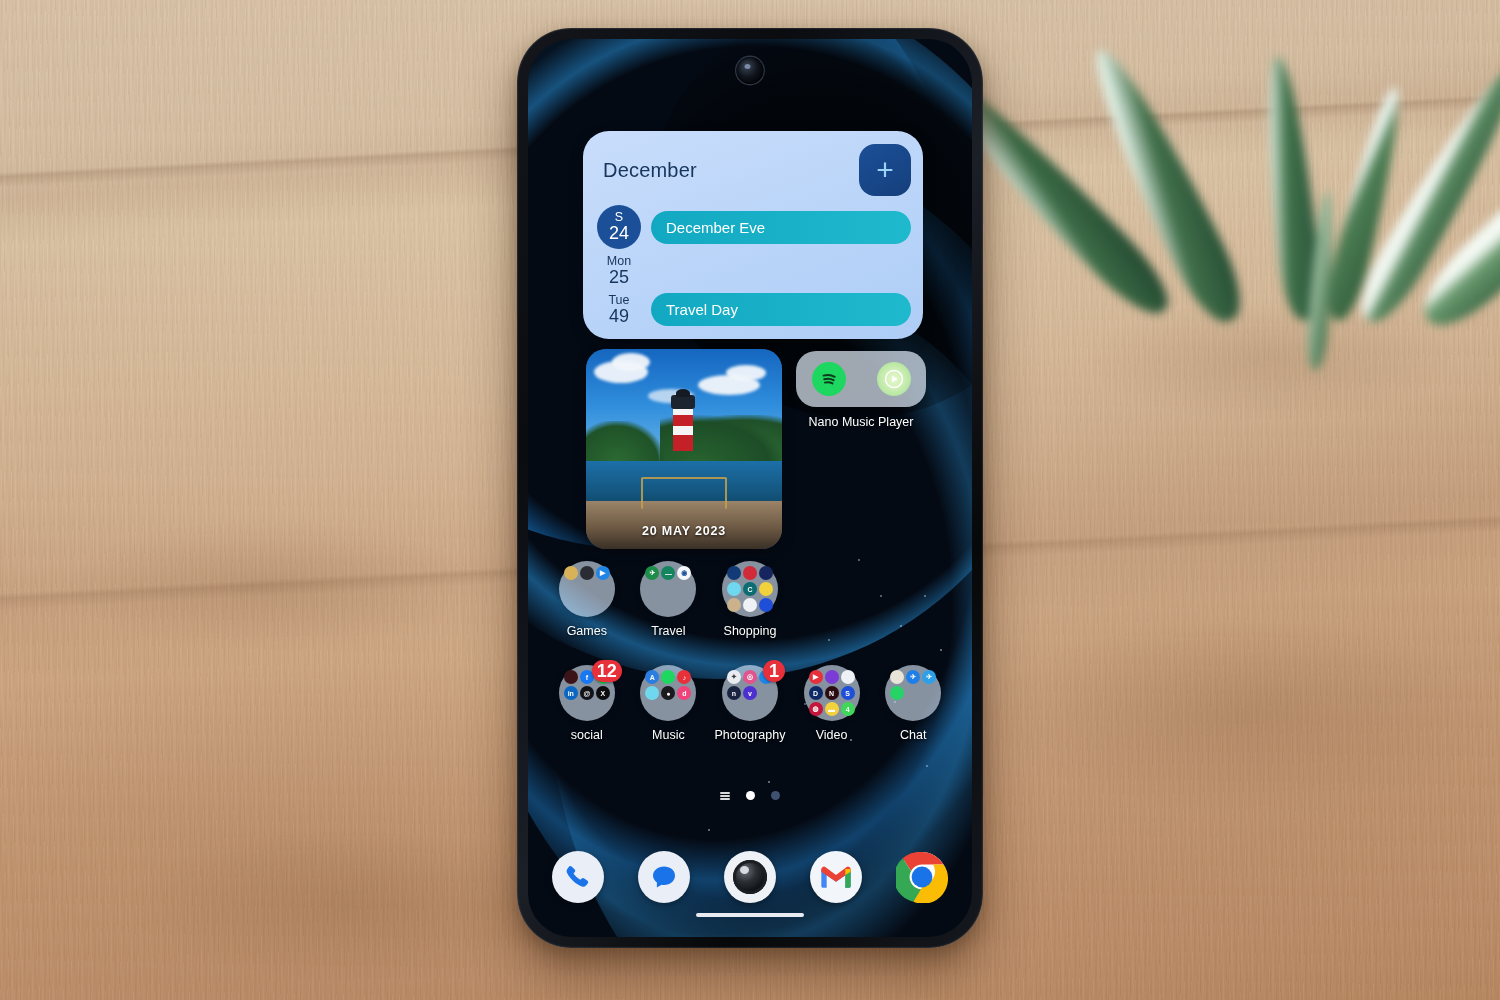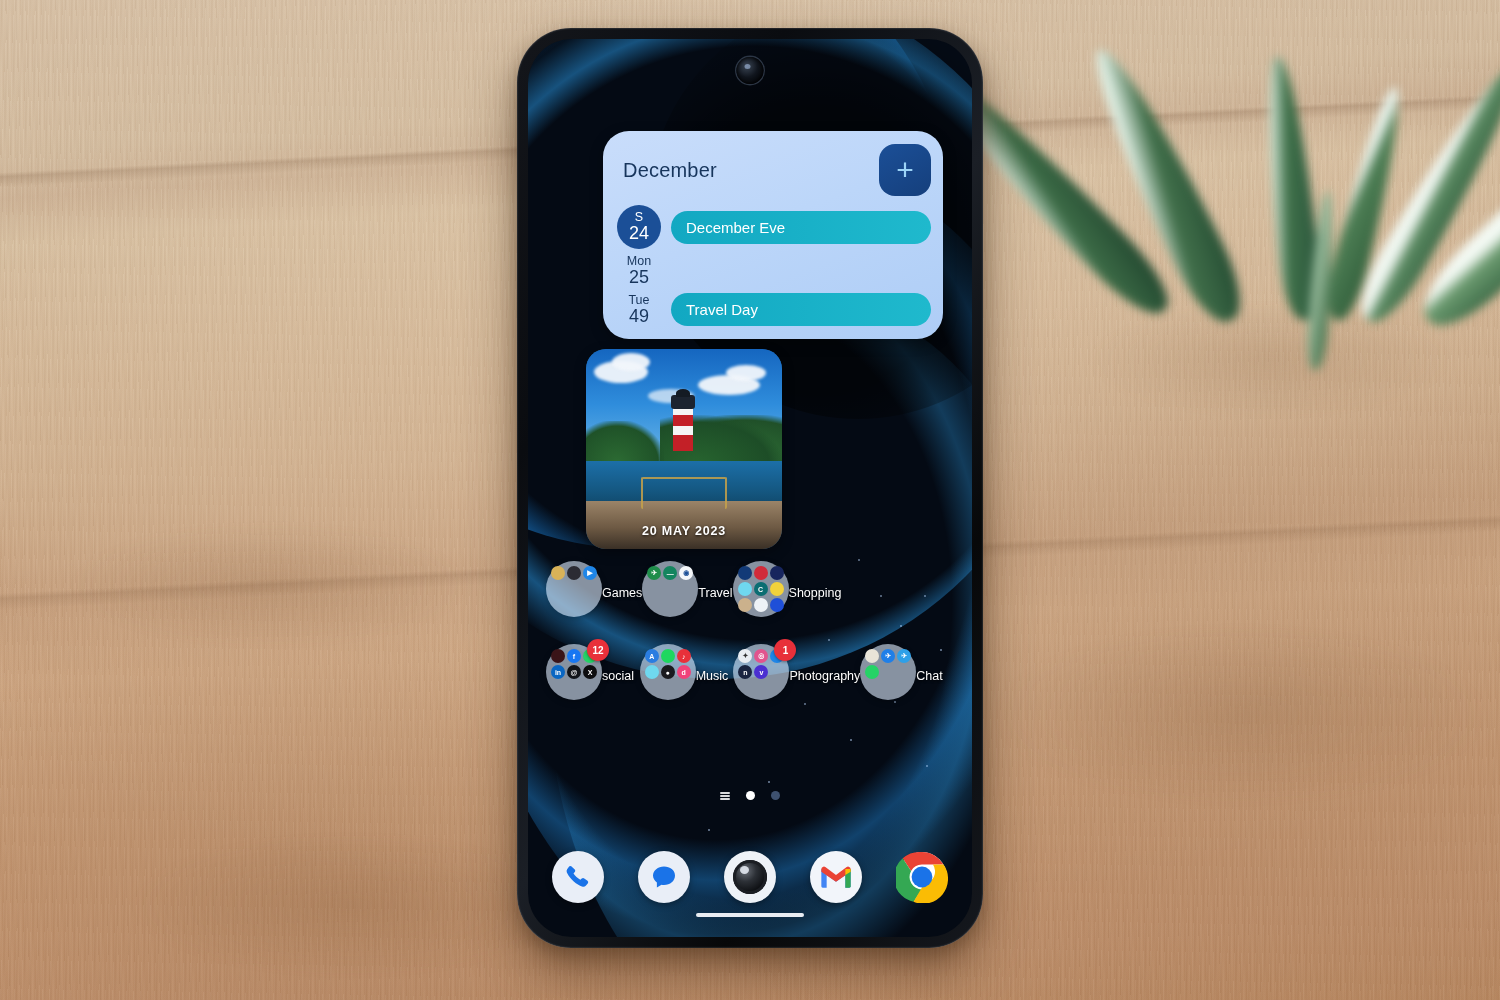--- a/index.html
+++ b/index.html
@@ -105,21 +105,20 @@
     border-radius:50%; background:rgba(190,215,255,.5);
   }
 
   
   #calendar-widget {
     position:absolute; left:55px; top:92px; width:340px; height:208px;
     border-radius:26px; z-index:5;
     background:linear-gradient(160deg,#c9ddfb 0%,#bcd6f9 45%,#aecdf6 100%);
     box-shadow:0 4px 14px rgba(0,0,0,.30);
     overflow:hidden;
-    margin-left:20px;
   }
   #cal-head { display:flex; align-items:center; justify-content:space-between;
               padding:13px 12px 6px 20px; }
   #cal-month { font-size:20px; color:#17355c; letter-spacing:.2px; }
   #cal-add {
     width:52px; height:52px; border-radius:16px; border:none;
     background:linear-gradient(150deg,#1b4f97,#153f7c);
     color:#9cd4f7; font-size:30px; line-height:1; font-weight:300;
     display:flex; align-items:center; justify-content:center; cursor:pointer;
   }
@@ -185,38 +184,38 @@
   .mw-app { width:34px; height:34px; border-radius:50%; display:flex;
             align-items:center; justify-content:center; }
   #mw-spotify { background:#1ed760; }
   #mw-ytm { background:radial-gradient(circle at 50% 50%, #e9f9cf 0%, #bfe9a8 60%, #8fd98f 100%); }
   #mw-label { margin-top:8px; text-align:center; color:#fff; font-size:12.5px;
               text-shadow:0 1px 3px rgba(0,0,0,.85); }
 
   
   #appgrid { position:absolute; left:18px; right:18px; top:522px; z-index:5; }
   .approw { display:flex; }
-  .appcell { flex:1; display:flex; flex-direction:row; align-items:center; }
+  .appcell { flex:1; display:flex; flex-direction:column; align-items:center; }
   .folder {
     width:56px; height:56px; border-radius:50%; position:relative;
     background:rgba(216,230,248,.62);
     box-shadow:0 2px 6px rgba(0,0,0,.25);
     display:flex; align-items:flex-start; justify-content:center;
     padding-top:5px;
   }
   .fgrid { display:grid; gap:2px; justify-items:center; }
   .fgrid.g3 { grid-template-columns:repeat(3,14px); }
   .mini { width:14px; height:14px; border-radius:50%; font-size:7px;
           color:#fff; display:flex; align-items:center; justify-content:center;
           font-weight:bold; }
   .applabel { margin-top:7px; color:#fff; font-size:12.5px;
               text-shadow:0 1px 3px rgba(0,0,0,.9); white-space:nowrap; }
   .badge {
     position:absolute; top:-5px; right:-7px; min-width:22px; height:22px;
-    border-radius:11px; background:#e8303a; color:#fff; font-size:10px;
+    border-radius:11px; background:#e8303a; color:#fff; font-size:18px;
     font-weight:bold; display:flex; align-items:center; justify-content:center;
     padding:0 5px; box-shadow:0 1px 3px rgba(0,0,0,.4);
   }
   #approw2 { margin-top:27px; }
 
   
   #pageind { position:absolute; left:0; right:0; top:752px; z-index:5;
              display:flex; align-items:center; justify-content:center; gap:16px; }
   .pi-list { width:10px; height:8px; display:flex; flex-direction:column;
              justify-content:space-between; }
@@ -339,20 +338,38 @@
       <div id="lighthouse">
         <div id="lh-body"></div>
         <div id="lh-top"></div>
         <div id="lh-cap"></div>
       </div>
       <div id="ph-dock"></div>
       <div id="ph-rail"></div>
       <div id="ph-date">20 MAY 2023</div>
     </div>
 
+    <div id="music-widget">
+      <div id="mw-pill">
+        <div class="mw-app" id="mw-spotify">
+          <svg width="24" height="24" viewBox="0 0 24 24" fill="none" stroke="#0b3b1c" stroke-width="2" stroke-linecap="round">
+            <path d="M6.5 8.6c3.8-1.1 8-0.7 11.2 1.2"></path>
+            <path d="M7.2 12.2c3.2-0.9 6.7-0.6 9.4 1"></path>
+            <path d="M7.9 15.6c2.6-0.7 5.4-0.5 7.6 0.8"></path>
+          </svg>
+        </div>
+        <div class="mw-app" id="mw-ytm">
+          <svg width="22" height="22" viewBox="0 0 24 24" fill="none">
+            <circle cx="12" cy="12" r="9.2" stroke="#ffffff" stroke-width="1.6"></circle>
+            <path d="M10 8.4l6 3.6-6 3.6z" fill="#ffffff"></path>
+          </svg>
+        </div>
+      </div>
+      <div id="mw-label">Nano Music Player</div>
+    </div>
 
     <div id="appgrid">
       <div class="approw" id="approw1">
         <div class="appcell">
           <div class="folder">
             <div class="fgrid g3">
               <span class="mini" style="background:#d8b258"></span>
               <span class="mini" style="background:#2b2b33"></span>
               <span class="mini" style="background:#1f86e8">▶</span>
             </div>
@@ -429,20 +446,36 @@
               <span class="mini" style="background:#e1558e">◎</span>
               <span class="mini" style="background:#1f86e8"></span>
               <span class="mini" style="background:#1a2440">n</span>
               <span class="mini" style="background:#4b2fd1">v</span>
             </div>
             <span class="badge">1</span>
           </div>
           <div class="applabel">Photography</div>
         </div>
 
+        <div class="appcell">
+          <div class="folder">
+            <div class="fgrid g3">
+              <span class="mini" style="background:#e8303a">▶</span>
+              <span class="mini" style="background:#7b3bd6"></span>
+              <span class="mini" style="background:#eef2f6"></span>
+              <span class="mini" style="background:#0e2a66">D</span>
+              <span class="mini" style="background:#2a0d10">N</span>
+              <span class="mini" style="background:#1f4fd8">S</span>
+              <span class="mini" style="background:#c4153a">◍</span>
+              <span class="mini" style="background:#f2d23c">▬</span>
+              <span class="mini" style="background:#3fd659">4</span>
+            </div>
+          </div>
+          <div class="applabel">Video</div>
+        </div>
 
         <div class="appcell">
           <div class="folder">
             <div class="fgrid g3">
               <span class="mini" style="background:#e9e4d8"></span>
               <span class="mini" style="background:#1f7fe8">✈</span>
               <span class="mini" style="background:#2ea0e8">✈</span>
               <span class="mini" style="background:#25d366"></span>
             </div>
           </div>

